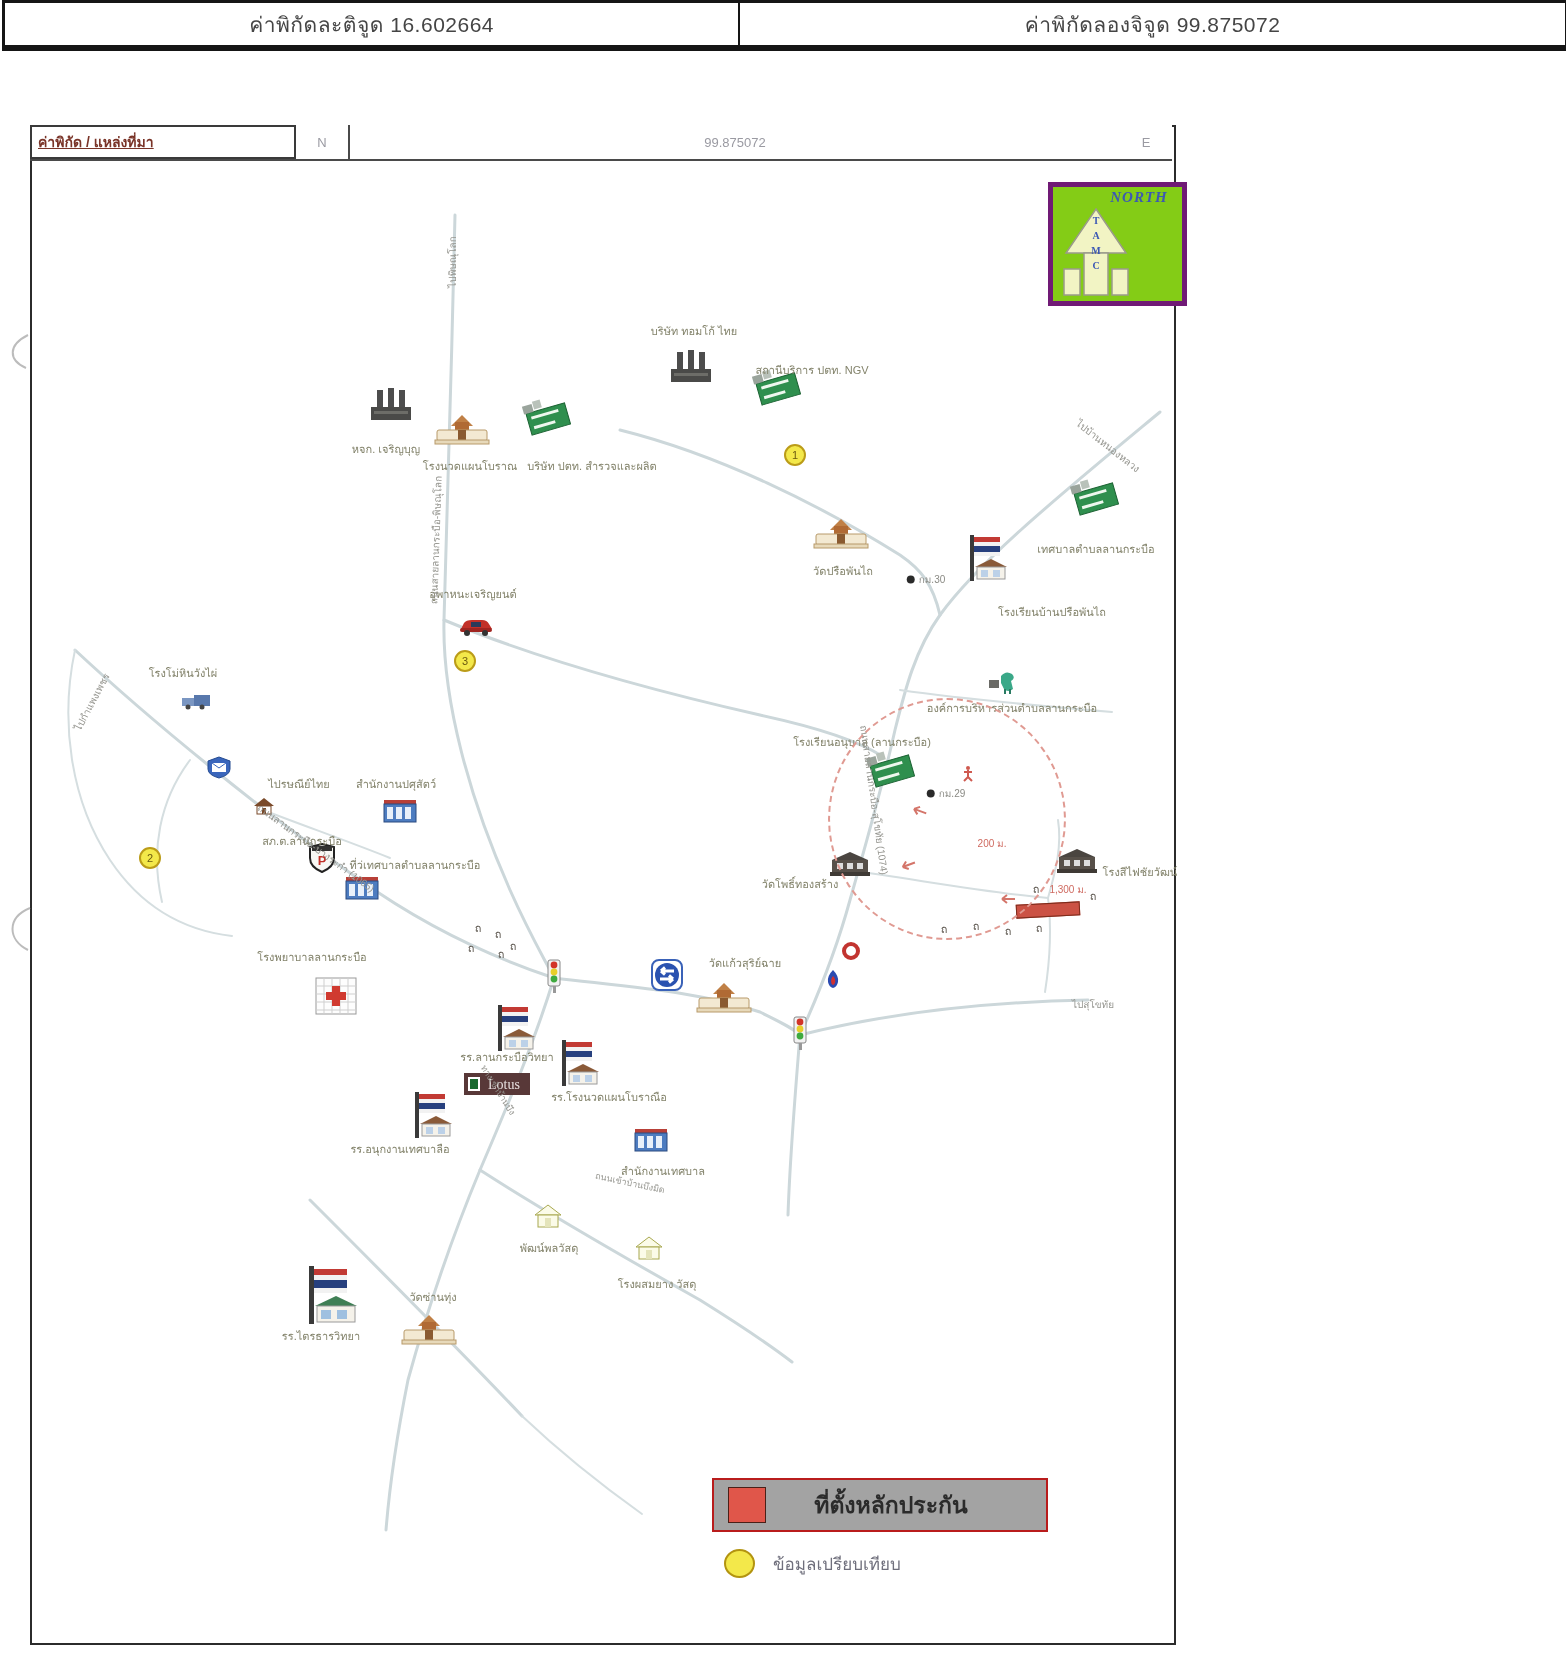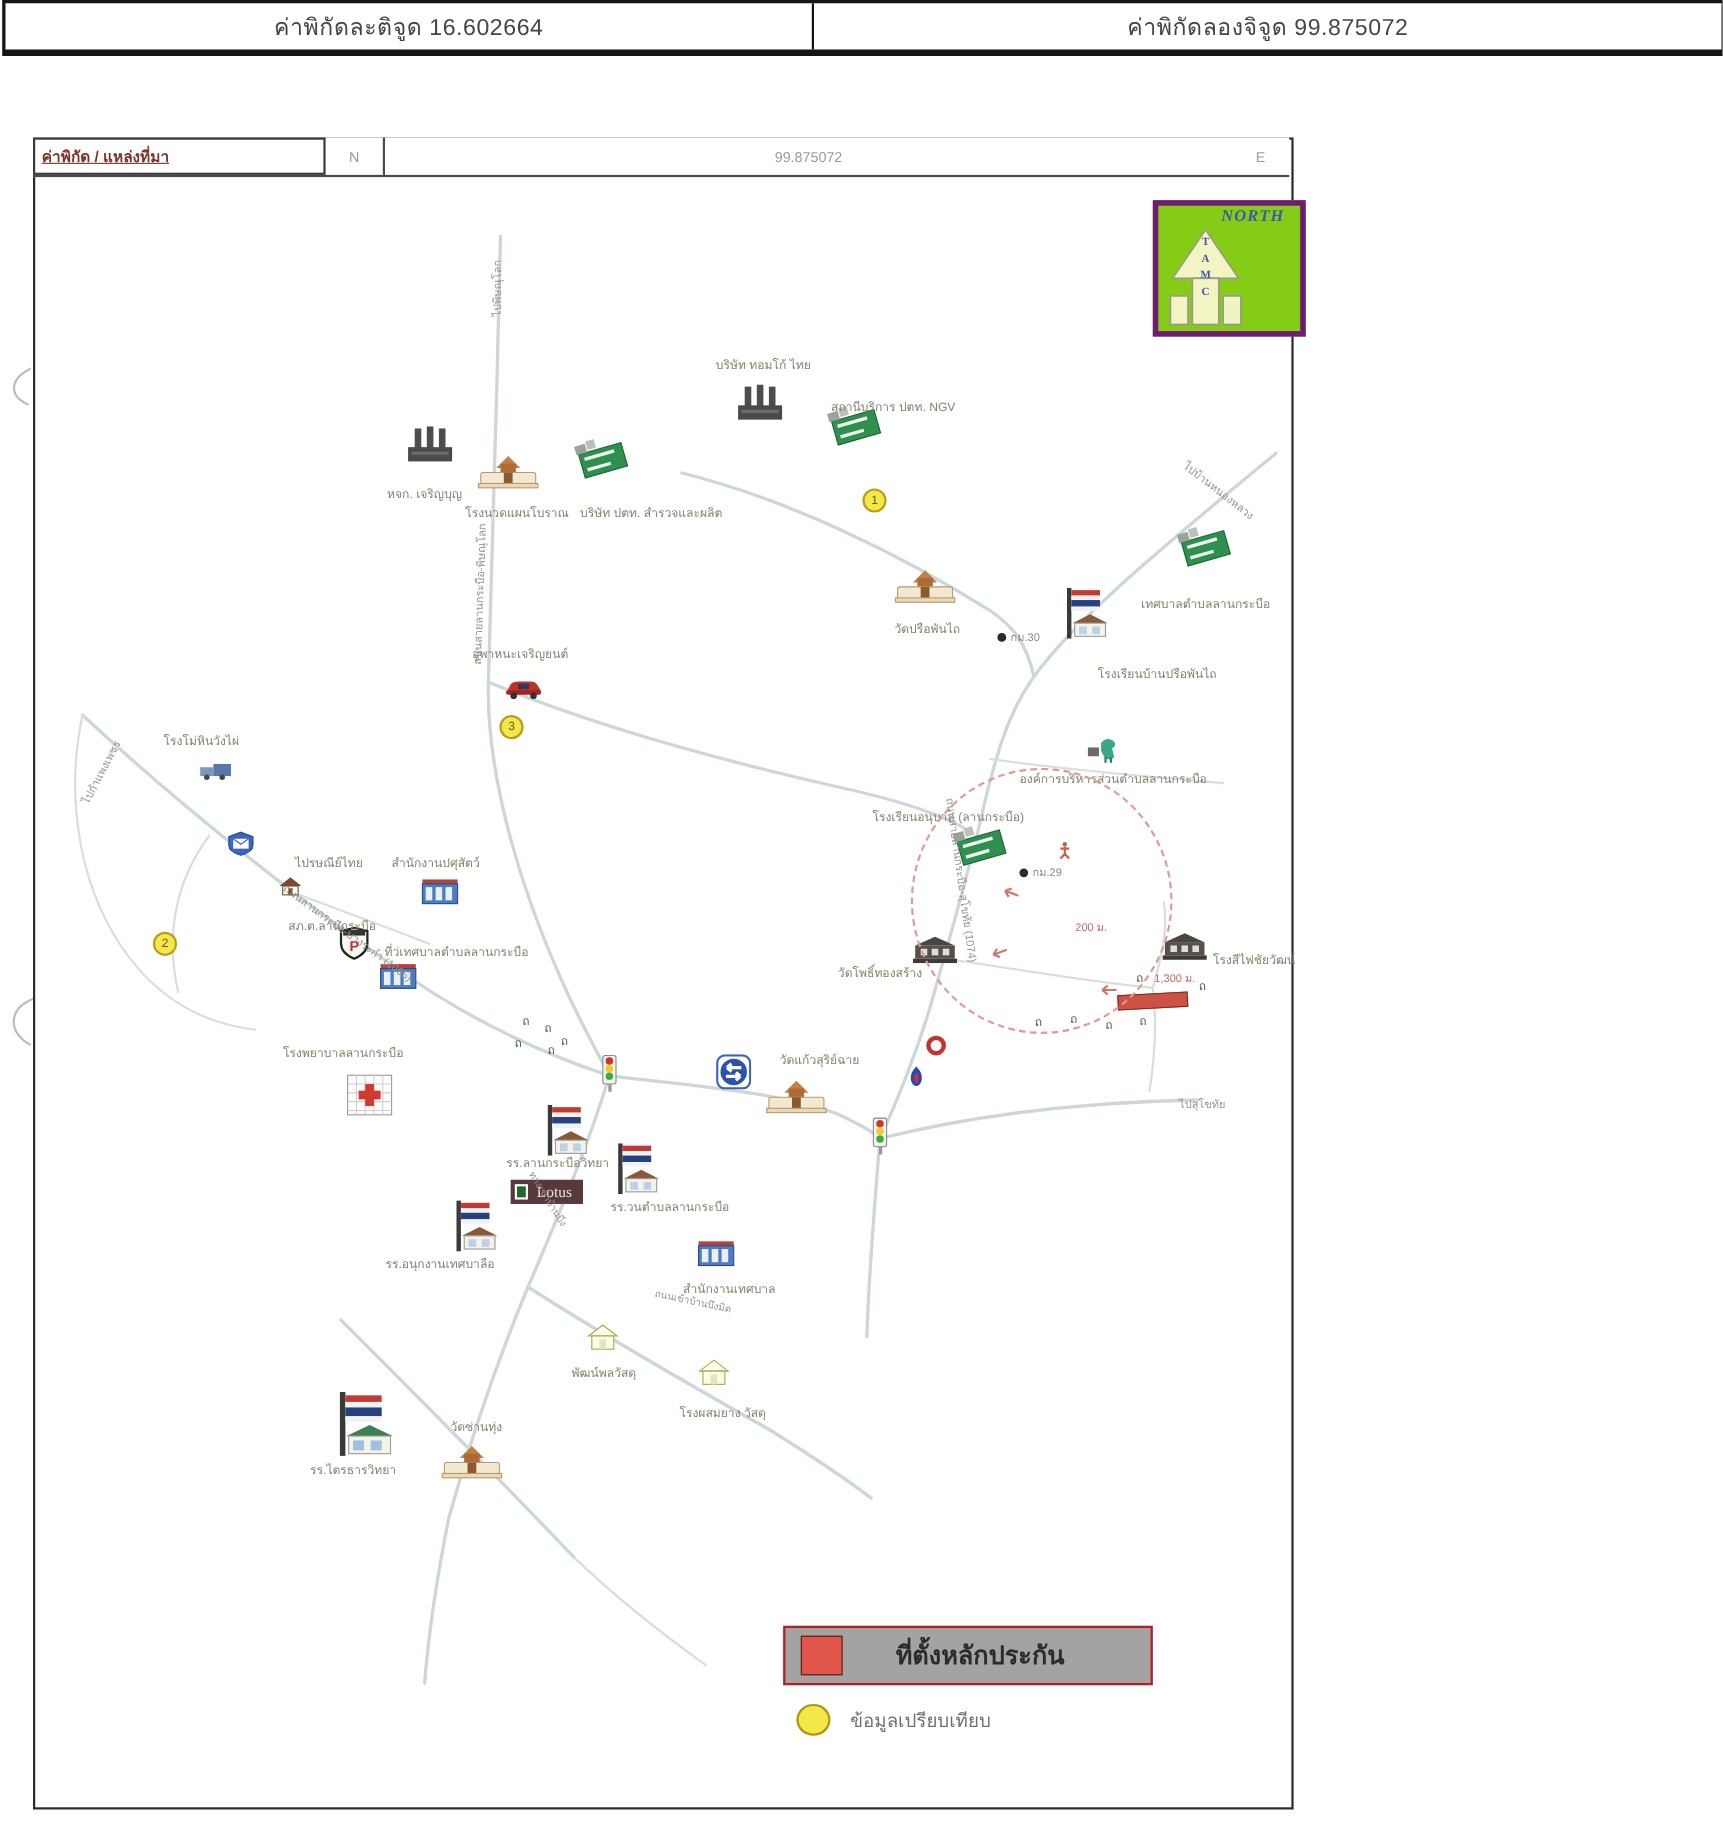--- a/index.html
+++ b/index.html
@@ -376,21 +376,21 @@
     <div class="map-label" style="left: 396px; top: 784px; transform: translate(-50%, -50%);">สำนักงานปศุสัตว์</div>
     <div class="map-label" style="left: 302px; top: 841px; transform: translate(-50%, -50%);">สภ.ต.ลานกระบือ</div>
     <div class="map-label" style="left: 415px; top: 865px; transform: translate(-50%, -50%);">ที่ว่เทศบาลตำบลลานกระบือ</div>
     <div class="map-label" style="left: 800px; top: 884px; transform: translate(-50%, -50%);">วัดโพธิ์ทองสร้าง</div>
     <div class="map-label" style="left: 1140px; top: 872px; transform: translate(-50%, -50%);">โรงสีไฟชัยวัฒน์</div>
     <div class="map-label red" style="left: 992px; top: 843px; font-size: 10px; transform: translate(-50%, -50%);">200 ม.</div>
     <div class="map-label red" style="left: 1068px; top: 889px; font-size: 10px; transform: translate(-50%, -50%);">1,300 ม.</div>
     <div class="map-label" style="left: 312px; top: 957px; transform: translate(-50%, -50%);">โรงพยาบาลลานกระบือ</div>
     <div class="map-label" style="left: 745px; top: 963px; transform: translate(-50%, -50%);">วัดแก้วสุริย์ฉาย</div>
     <div class="map-label" style="left: 507px; top: 1057px; transform: translate(-50%, -50%);">รร.ลานกระบือวิทยา</div>
-    <div class="map-label" style="left: 609px; top: 1097px; transform: translate(-50%, -50%);">รร.วนตำบลลานกระบือ</div>
+    <div class="map-label" style="left: 609px; top: 1097px; transform: translate(-50%, -50%);">รร.โรงนวดแผนโบราณือ</div>
     <div class="map-label" style="left: 400px; top: 1149px; transform: translate(-50%, -50%);">รร.อนุกงานเทศบาลือ</div>
     <div class="map-label" style="left: 663px; top: 1171px; transform: translate(-50%, -50%);">สำนักงานเทศบาล</div>
     <div class="map-label" style="left: 549px; top: 1248px; transform: translate(-50%, -50%);">พัฒน์พลวัสดุ</div>
     <div class="map-label" style="left: 657px; top: 1284px; transform: translate(-50%, -50%);">โรงผสมยาง วัสดุ</div>
     <div class="map-label" style="left: 433px; top: 1297px; transform: translate(-50%, -50%);">วัดซ่านทุ่ง</div>
     <div class="map-label" style="left: 321px; top: 1336px; transform: translate(-50%, -50%);">รร.ไตรธารวิทยา</div>
     <div class="map-label gray" style="left: 1093px; top: 1004px; font-size: 10px; transform: translate(-50%, -50%);">ไปสุโขทัย</div>
     <div class="map-label gray" style="left: 452px; top: 262px; font-size: 10px; transform: translate(-50%, -50%) rotate(-90deg);">ไปพิษณุโลก</div>
     <div class="map-label gray" style="left: 436px; top: 540px; font-size: 10px; transform: translate(-50%, -50%) rotate(-88deg);">ถนนสายลานกระบือ-พิษณุโลก</div>
     <div class="map-label gray" style="left: 1108px; top: 446px; font-size: 10px; transform: translate(-50%, -50%) rotate(38deg);">ไปบ้านหนองหลวง</div>

